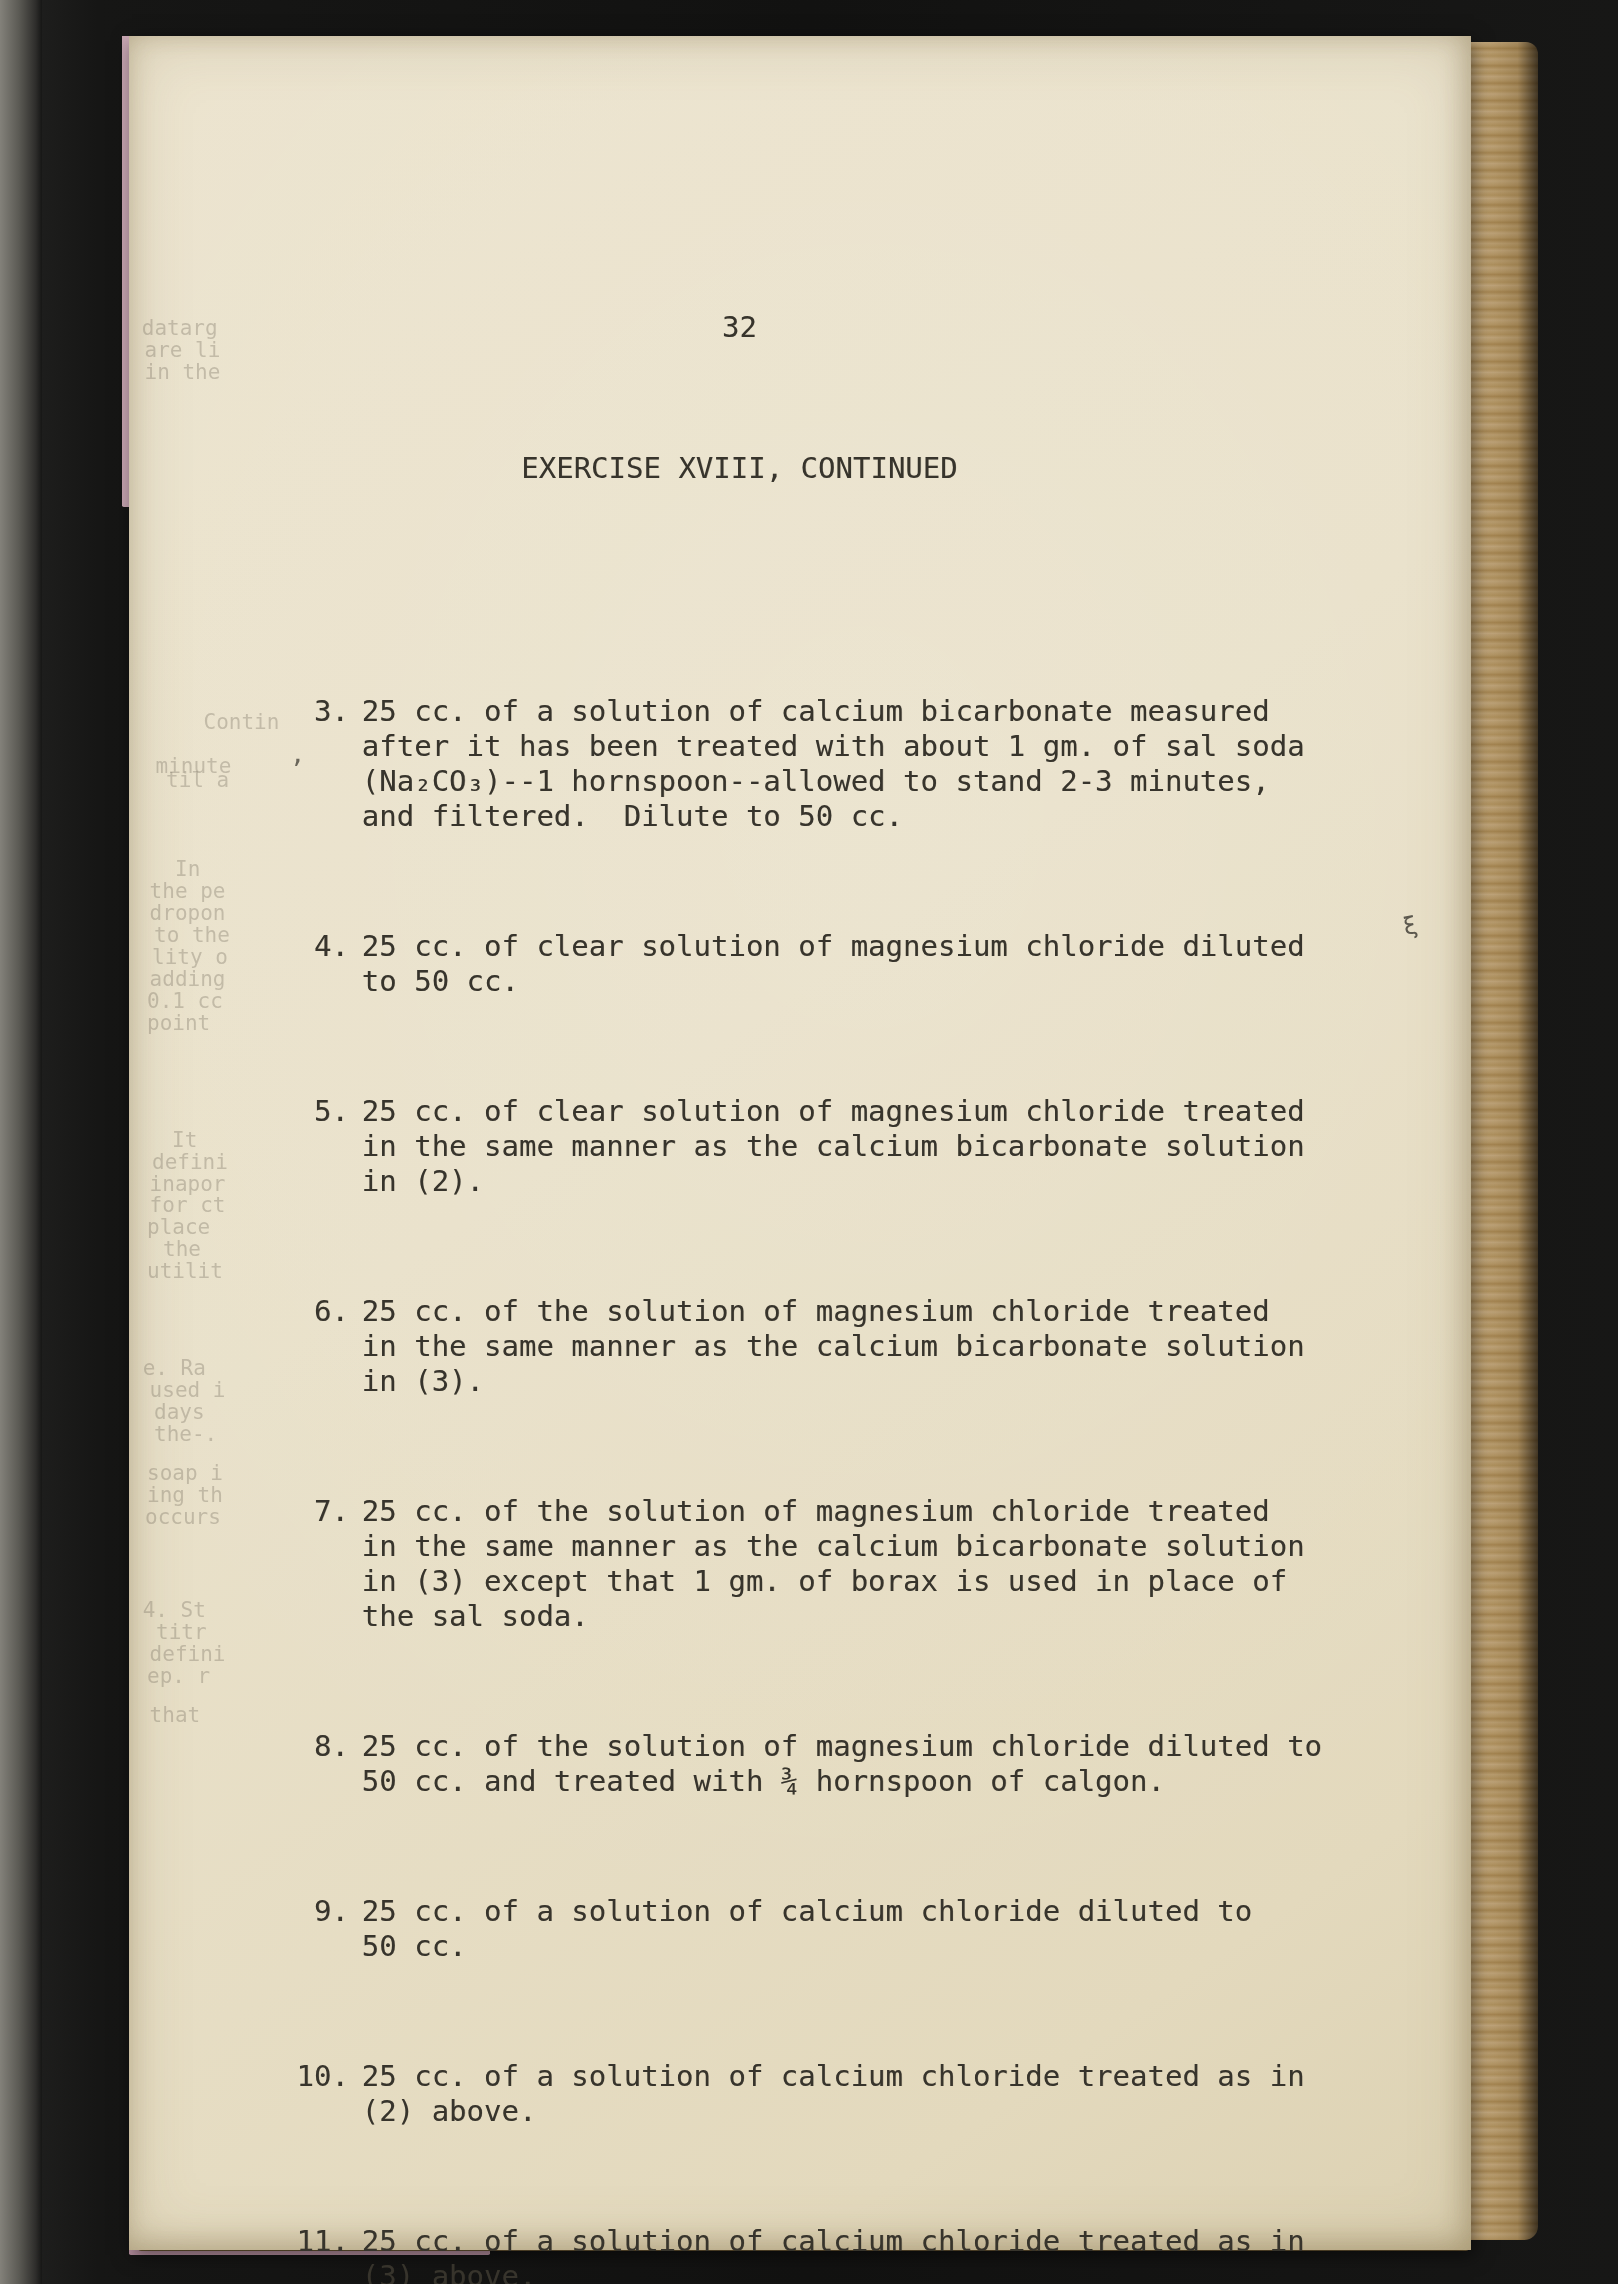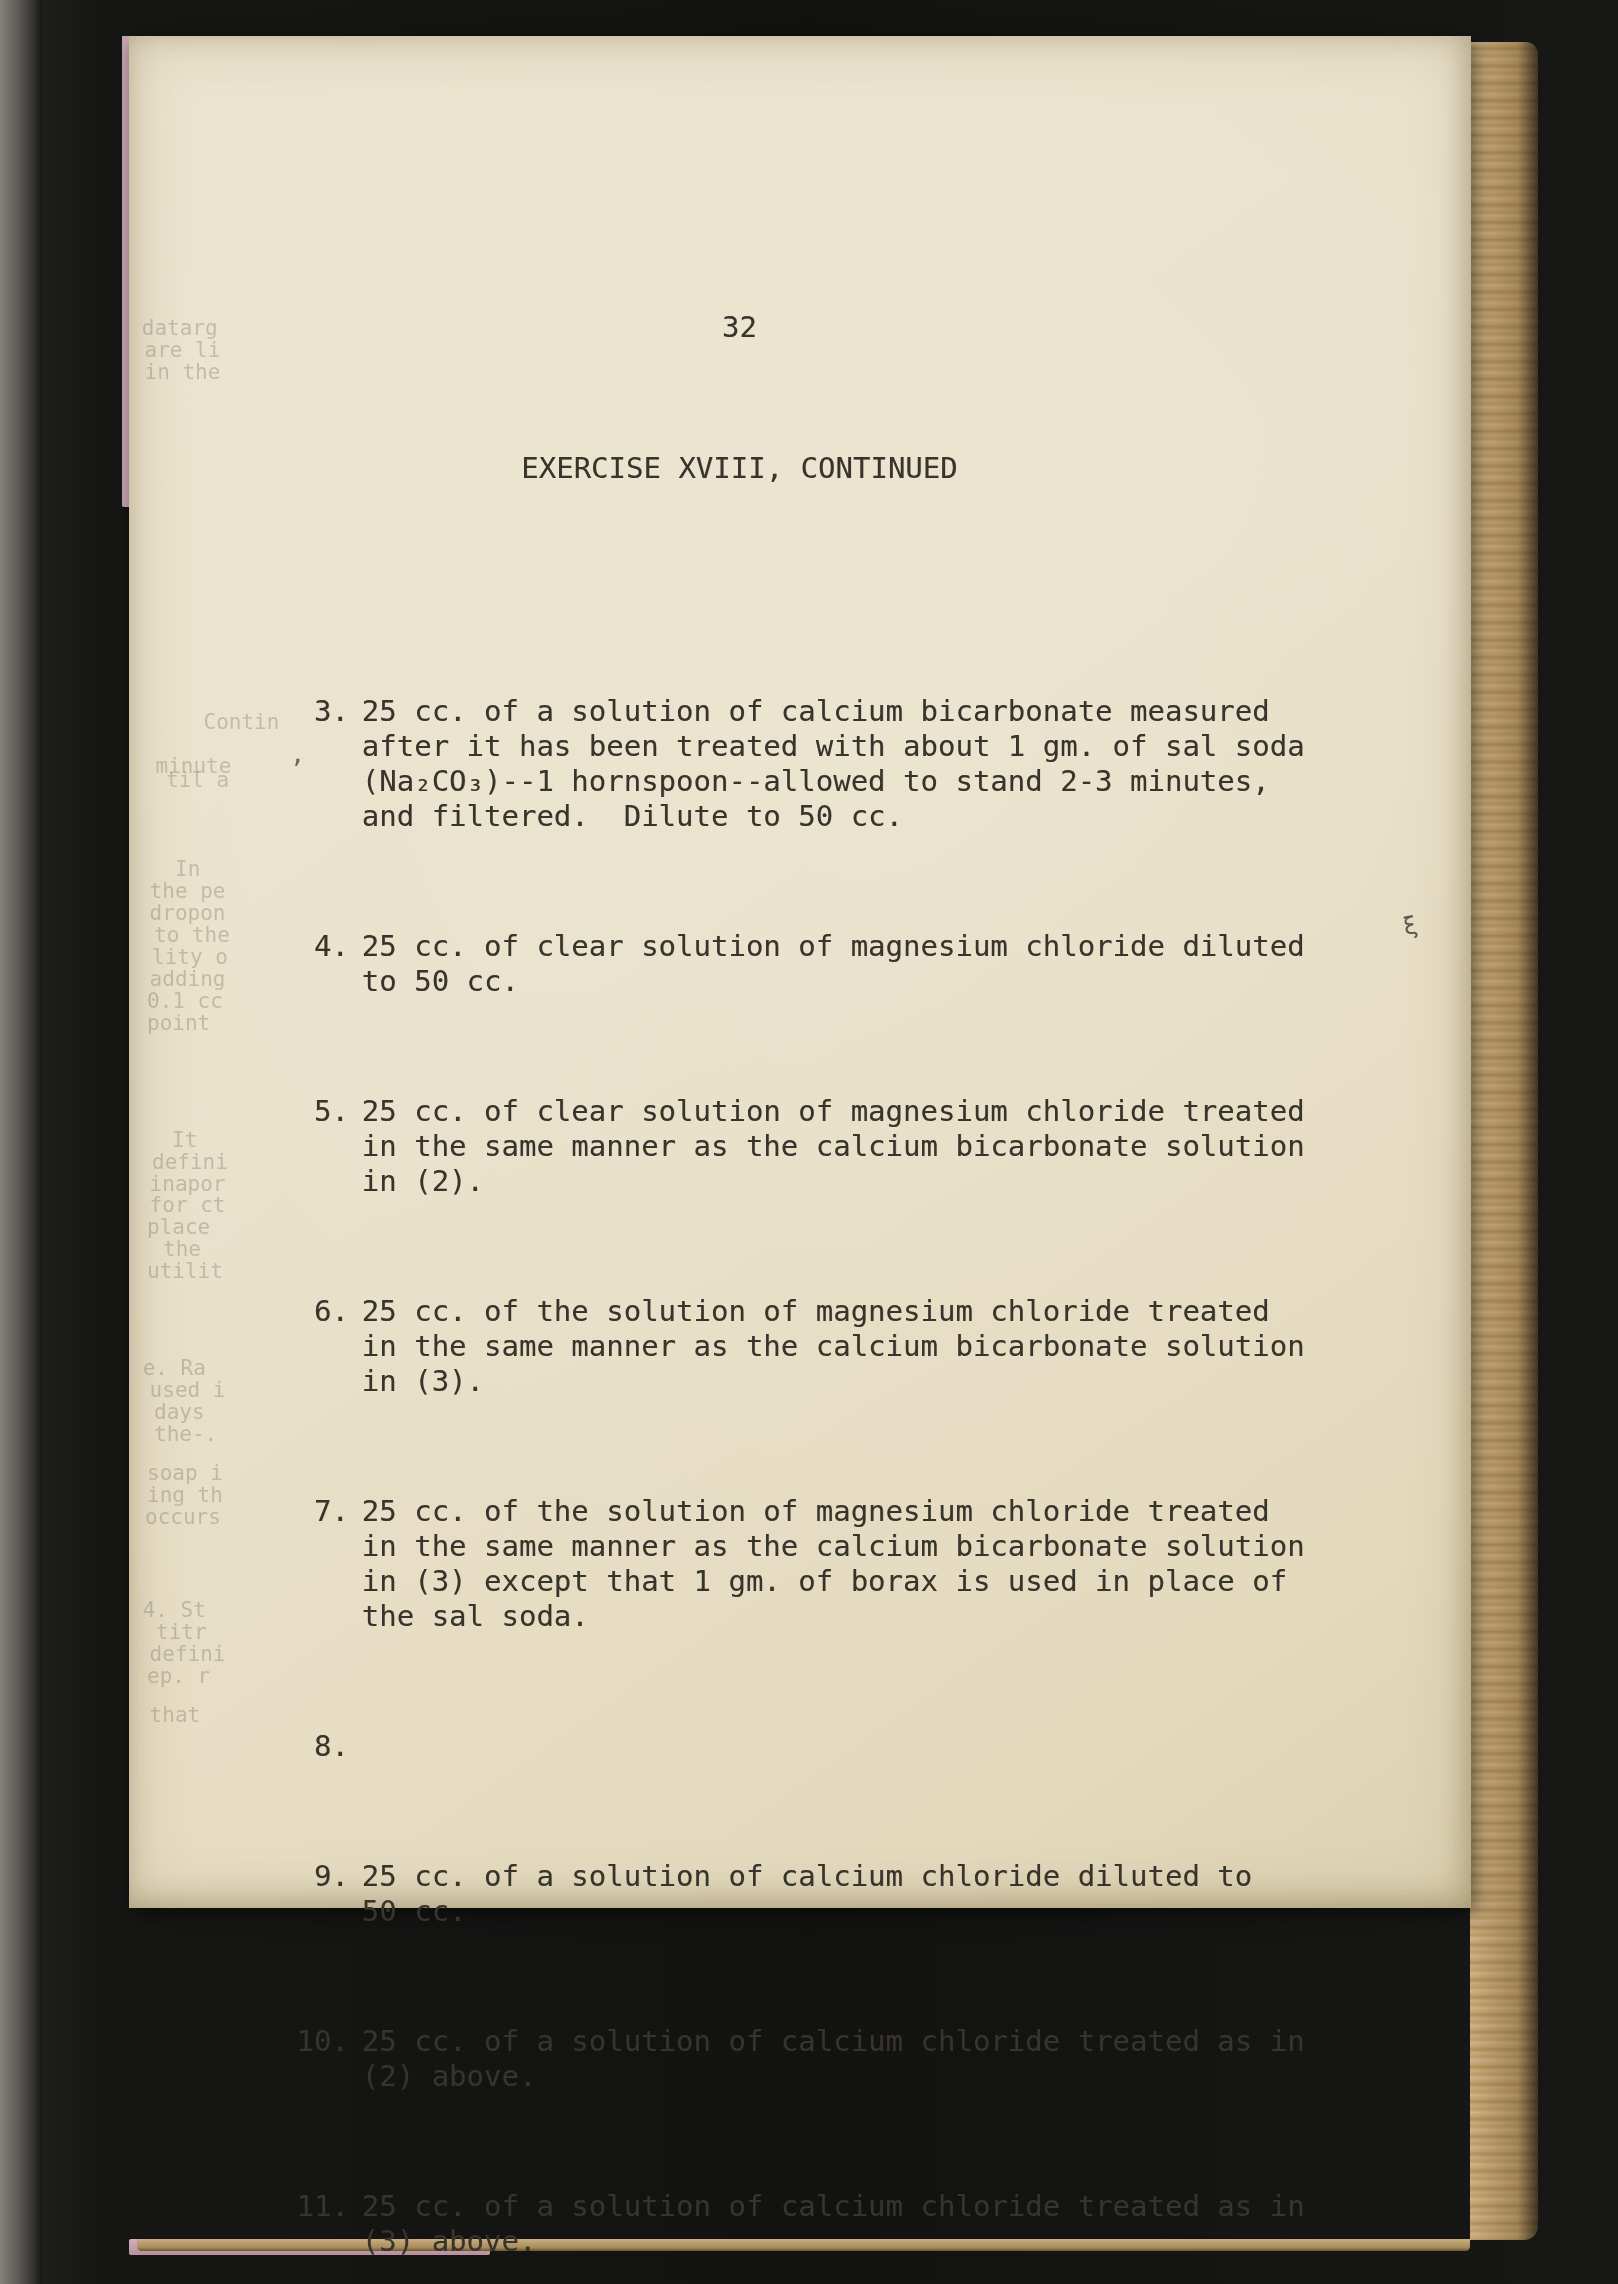--- a/index.html
+++ b/index.html
@@ -19,21 +19,21 @@
     background:linear-gradient(90deg,#caa7b3,#dcb9c6 60%,#c9a3b0);
     border-radius:0 0 6.4px 1.8px;
   }
   .pink-bottom{
     position:absolute;left:129px;top:2239px;width:361px;height:15.5px;
     background:linear-gradient(180deg,#d3aebc,#b890a0);
     border-radius:1.8px;
   }
   
   .page{
-    position:absolute;left:129px;top:36px;width:1342px;height:1872px;
+    position:absolute;left:129px;top:36px;width:1342px;height:2214px;
     background:
       radial-gradient(120% 90% at 55% 35%, rgba(255,255,255,0.10), rgba(0,0,0,0) 60%),
       linear-gradient(145deg,#ece4cf 0%,#e9e1ca 45%,#e3d9bd 85%,#dcd1b2 100%);
     box-shadow:
       inset 0 0 64px rgba(120,100,55,0.22),
       inset -8.2px 0 23px rgba(110,90,50,0.18),
       inset 0 -10px 27px rgba(110,90,50,0.20),
       2.7px 4.6px 18px rgba(0,0,0,0.55);
     color:#37342c;
   }
@@ -157,20 +157,22 @@
       </div>
       <div class="item">
         <span class="num">7.</span>
         <span class="txt">25 cc. of the solution of magnesium chloride treated
 in the same manner as the calcium bicarbonate solution
 in (3) except that 1 gm. of borax is used in place of
 the sal soda.</span>
       </div>
       <div class="item">
         <span class="num">8.</span>
+        <span class="txt">25 cc. of the solution of magnesium chloride diluted to
+50 cc. and treated with ¾ hornspoon of calgon.</span>
       </div>
       <div class="item">
         <span class="num">9.</span>
         <span class="txt">25 cc. of a solution of calcium chloride diluted to
 50 cc.</span>
       </div>
       <div class="item">
         <span class="num">10.</span>
         <span class="txt">25 cc. of a solution of calcium chloride treated as in
 (2) above.</span>

